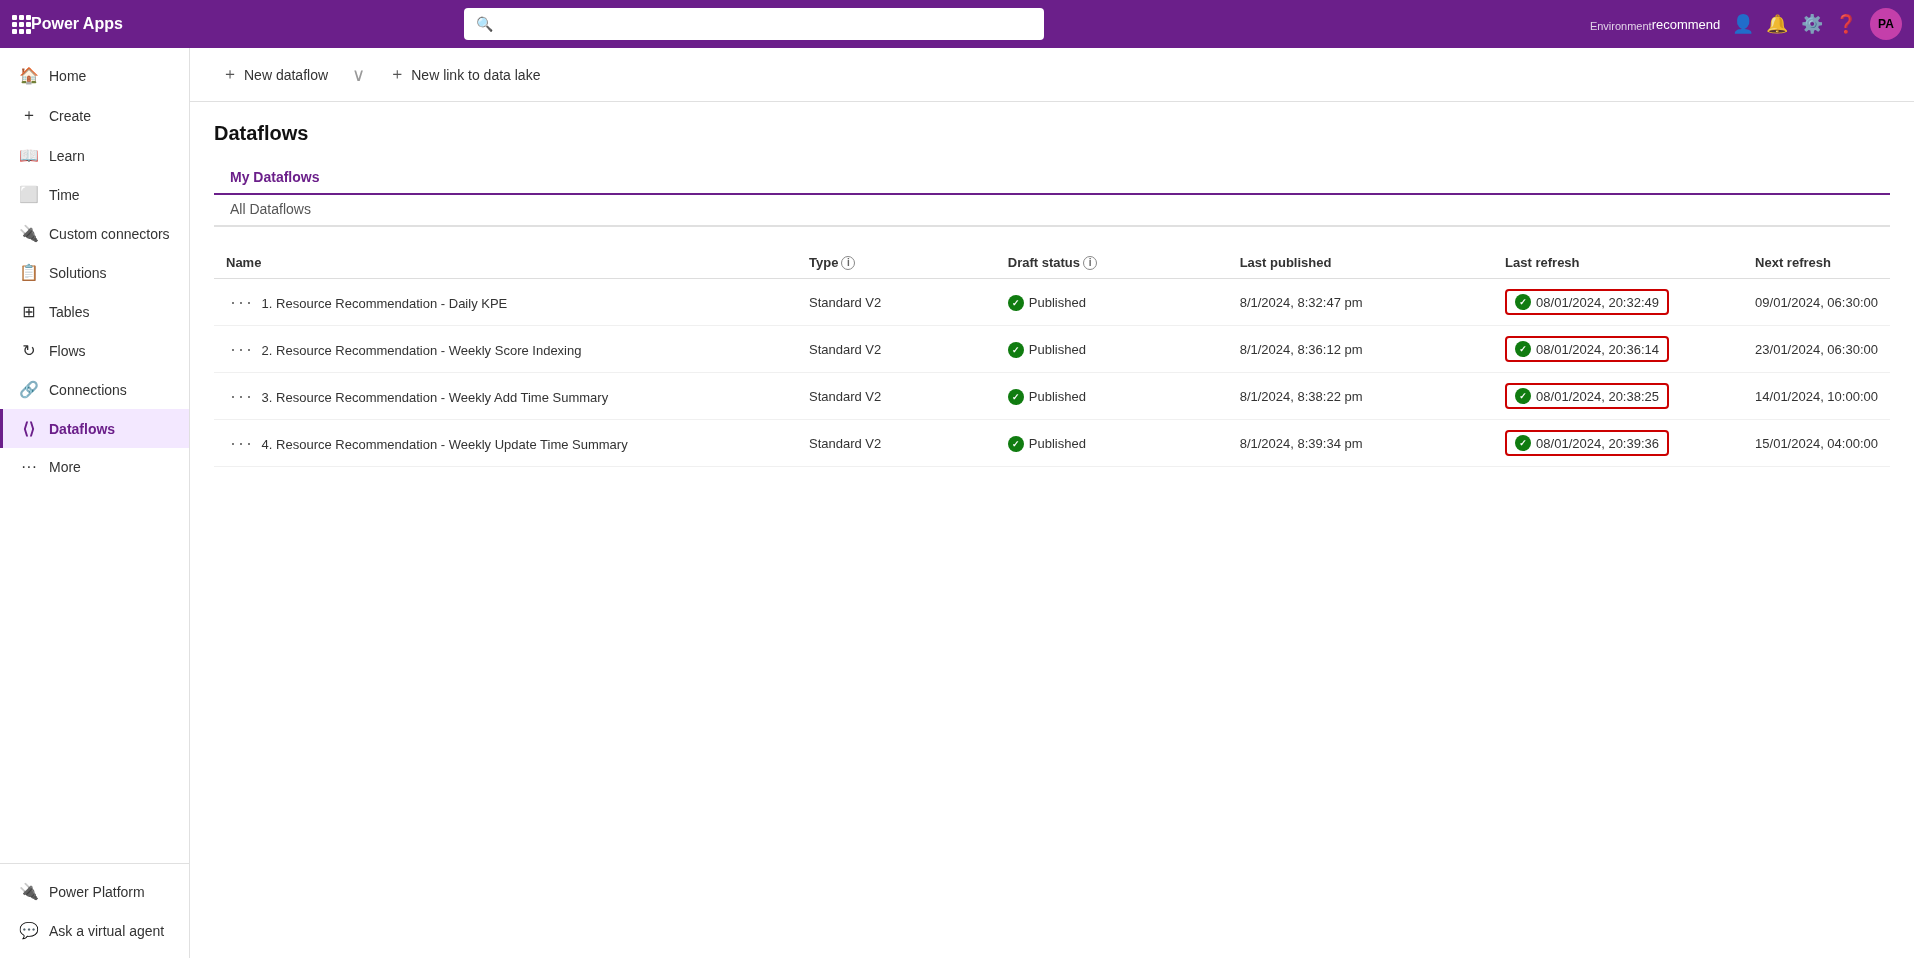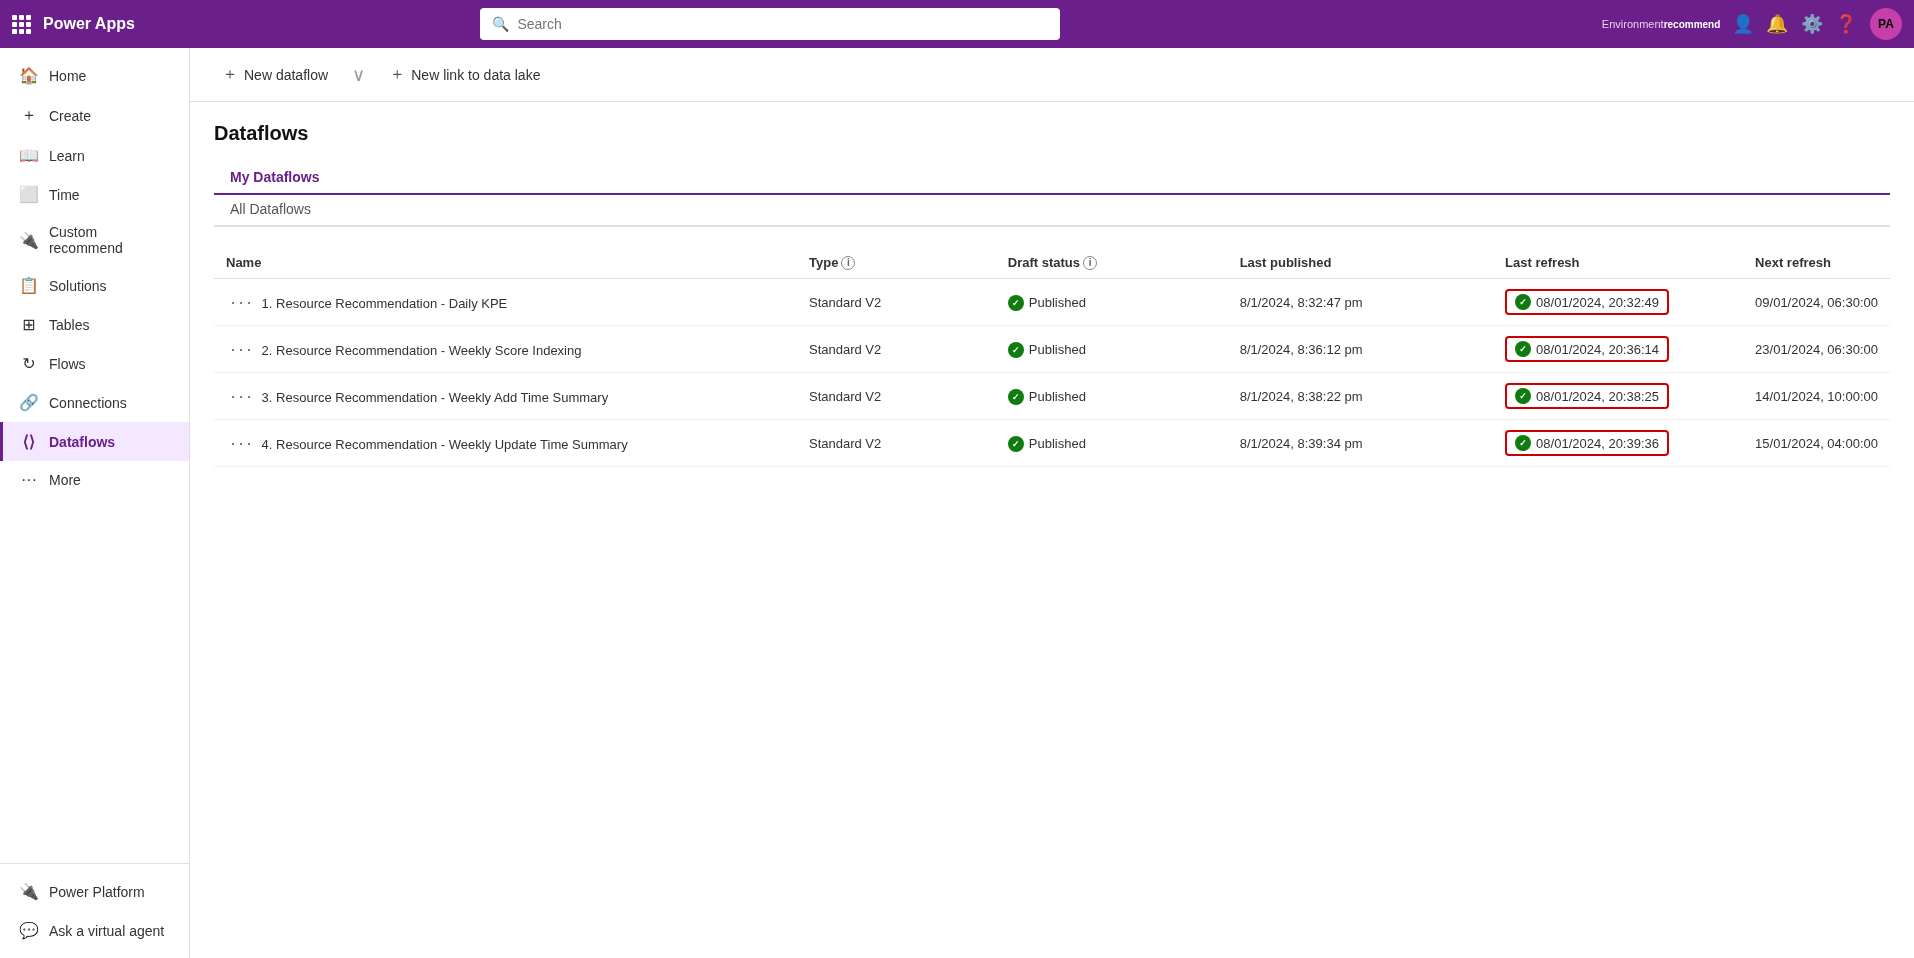--- a/index.html
+++ b/index.html
@@ -5,21 +5,21 @@
     * { box-sizing: border-box; margin: 0; padding: 0; }
     body { font-family: 'Segoe UI', sans-serif; font-size: 14px; background: #f5f5f5; display: flex; flex-direction: column; height: 100vh; overflow: hidden; }
 
     
     .top-nav {
       background: #6b1f8a;
       display: flex;
       align-items: center;
       height: 48px;
       padding: 4px 12px;
-      gap: 12px;
+      gap: 0;
       flex-shrink: 0;
       z-index: 10;
     }
     .top-nav-brand {
       display: flex;
       align-items: center;
       gap: 8px;
       color: white;
       font-size: 16px;
       font-weight: 600;
@@ -55,21 +55,21 @@
     .search-icon-wrap { color: #666; font-size: 14px; }
     .top-nav-right {
       display: flex;
       align-items: center;
       gap: 12px;
       margin-left: auto;
       color: white;
     }
     .env-block { display: flex; align-items: flex-end; font-size: 11px; }
     .env-label { opacity: 0.8; }
-    .env-name { font-weight: 700; font-size: 10px; }
+    .env-name { font-weight: 400; font-size: 13px; }
     .nav-icon { font-size: 18px; cursor: pointer; opacity: 0.9; }
     .avatar {
       width: 32px; height: 32px;
       background: #c43faa;
       border-radius: 50%;
       display: flex; align-items: center; justify-content: center;
       font-size: 12px; font-weight: 700; color: #000000; cursor: pointer;
     }
 
     
@@ -232,21 +232,20 @@
       <div class="waffle-dot"></div>
     <div class="waffle-dot"></div>
       <div class="waffle-dot"></div>
       <div class="waffle-dot"></div>
   </div>
   <div class="top-nav-brand">
     <span>Power Apps</span>
   </div>
   <div class="search-bar">
     <span class="search-icon-wrap">🔍</span>
-    <input type="text" placeholder="Search" style="">
   </div>
   <div class="top-nav-right">
     <div class="env-block">
       <span class="env-label">Environment</span>
       <span class="env-name">recommend</span>
     </div>
     <span class="nav-icon">👤</span>
     <span class="nav-icon">🔔</span>
     <span class="nav-icon">⚙️</span>
     <span class="nav-icon">❓</span>
@@ -268,21 +267,21 @@
     <div class="sidebar-item">
       <span class="si-icon">📖</span>
       <span>Learn</span>
     </div>
     <div class="sidebar-item">
       <span class="si-icon">⬜</span>
       <span>Time</span>
     </div>
     <div class="sidebar-item">
       <span class="si-icon">🔌</span>
-      <span>Custom recommend</span>
+      <span>Custom connectors</span>
     </div>
     <div class="sidebar-item">
       <span class="si-icon">📋</span>
       <span>Solutions</span>
     </div>
     <div class="sidebar-item">
       <span class="si-icon">⊞</span>
       <span>Tables</span>
     </div>
     <div class="sidebar-item">

